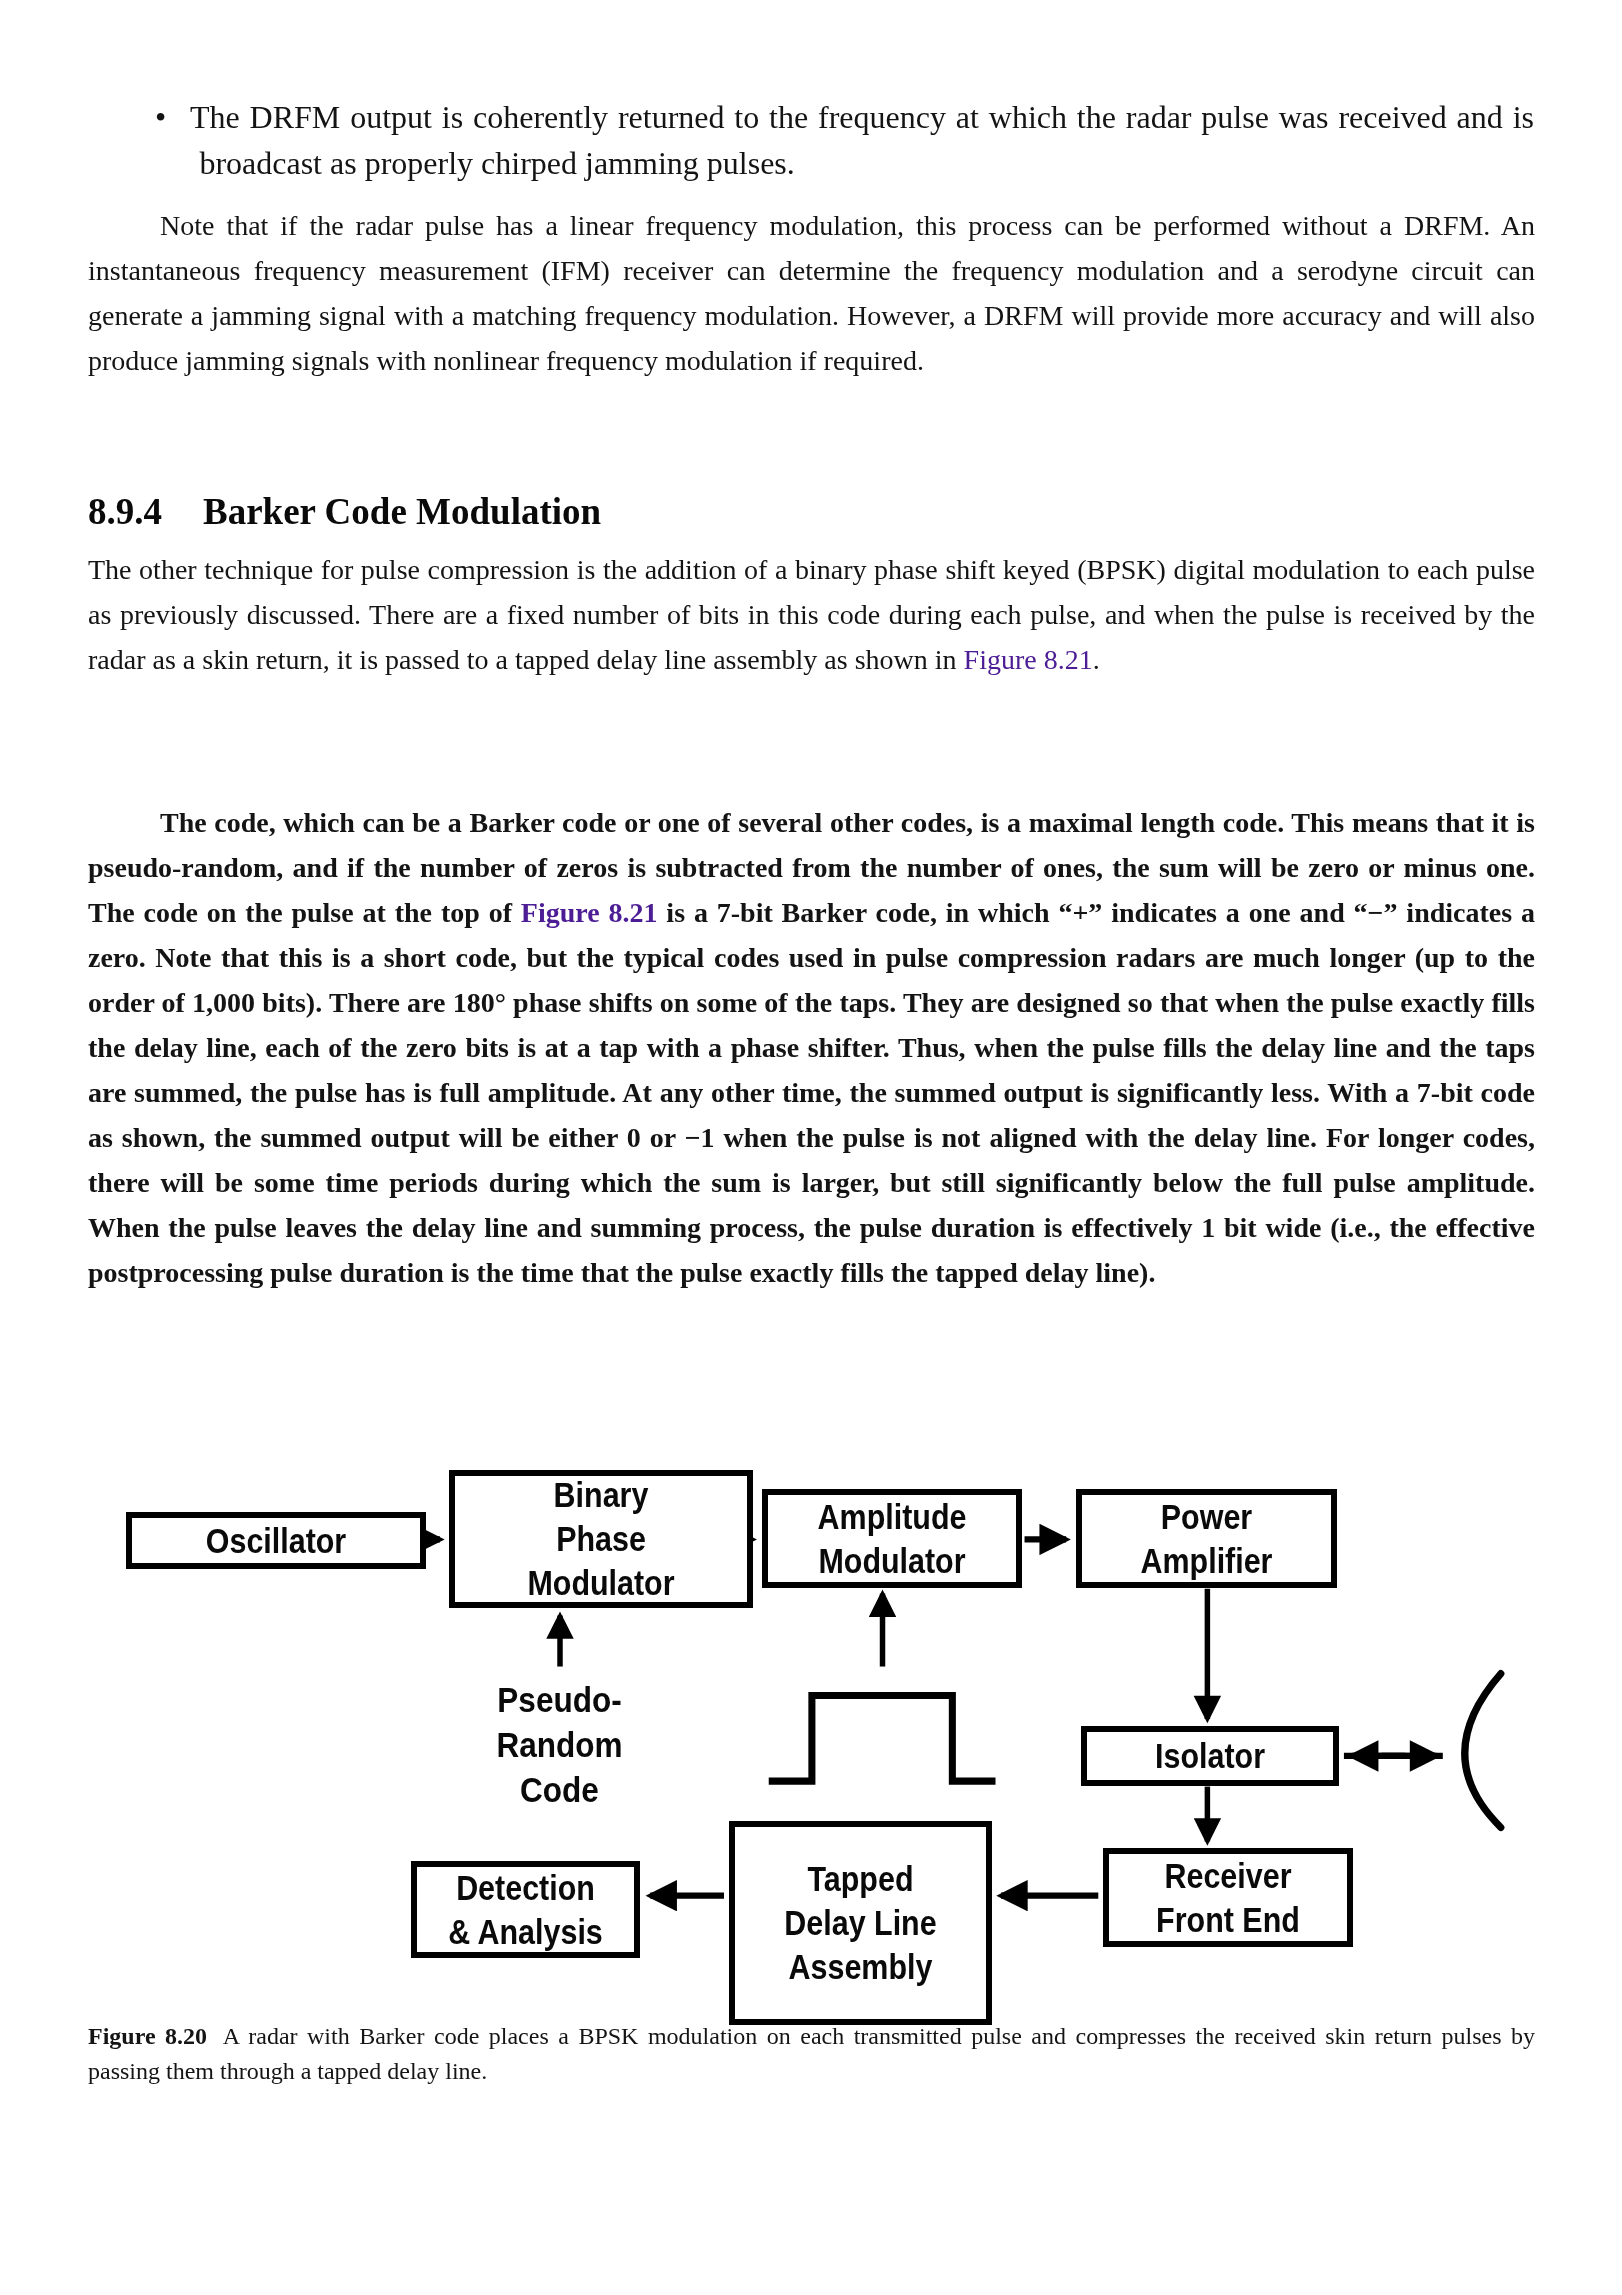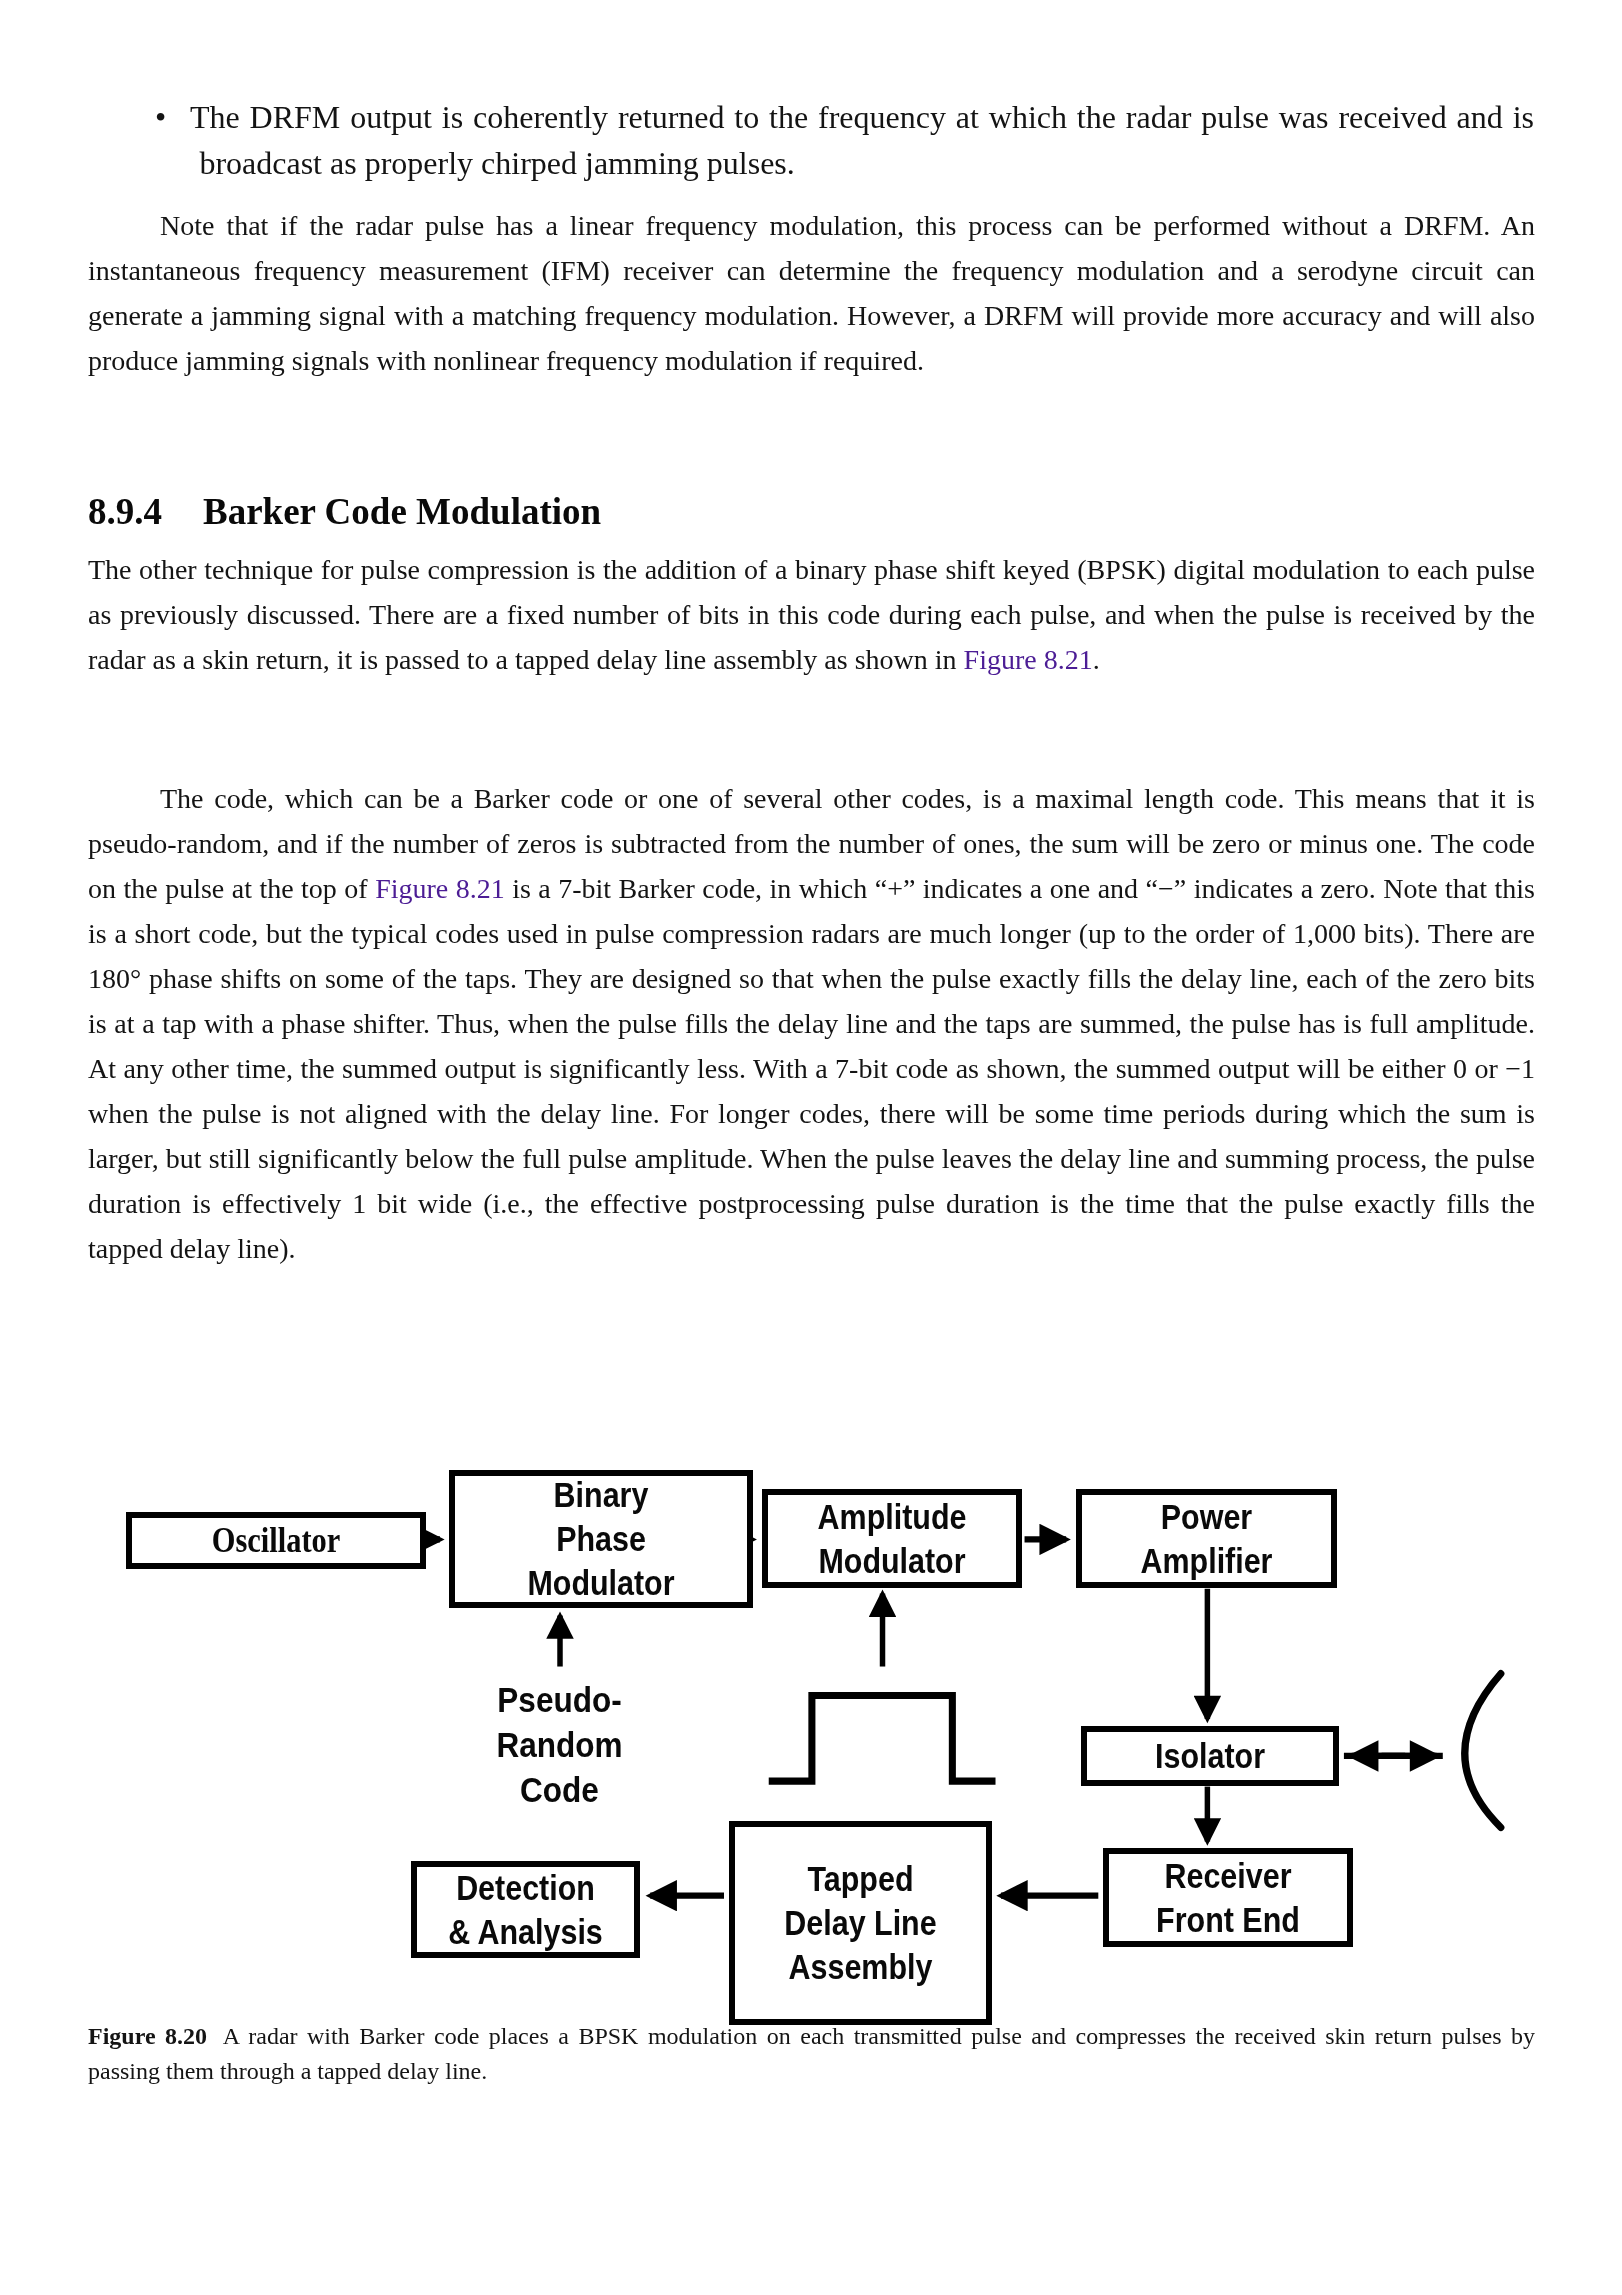--- a/index.html
+++ b/index.html
@@ -84,21 +84,21 @@
   <div class="textblock indent" style="top:203px;">Note that if the radar pulse has a linear frequency modulation, this process can be performed without a DRFM. An instantaneous frequency measurement (IFM) receiver can determine the frequency modulation and a serodyne circuit can generate a jamming signal with a matching frequency modulation. However, a DRFM will provide more accuracy and will also produce jamming signals with nonlinear frequency modulation if required.</div>
 
   <div class="heading" style="top:491px;">
     <span class="h-num">8.9.4</span><span class="h-title">Barker Code Modulation</span>
   </div>
 
   <div class="textblock" style="top:547px;">
     <span>The other technique for pulse compression is the addition of a binary phase shift keyed (BPSK) digital modulation to each pulse as previously discussed. There are a fixed number of bits in this code during each pulse, and when the pulse is received by the radar as a skin return, it is passed to a tapped delay line assembly as shown in </span><span class="fig-link">Figure 8.21</span><span>.</span>
   </div>
 
-  <div class="textblock indent" style="top:776px;">
+  <div class="textblock indent" style="top:800px;font-weight:bold;">
     <span>The code, which can be a Barker code or one of several other codes, is a maximal length code. This means that it is pseudo-random, and if the number of zeros is subtracted from the number of ones, the sum will be zero or minus one. The code on the pulse at the top of </span><span class="fig-link">Figure 8.21</span><span> is a 7-bit Barker code, in which “+” indicates a one and “−” indicates a zero. Note that this is a short code, but the typical codes used in pulse compression radars are much longer (up to the order of 1,000 bits). There are 180° phase shifts on some of the taps. They are designed so that when the pulse exactly fills the delay line, each of the zero bits is at a tap with a phase shifter. Thus, when the pulse fills the delay line and the taps are summed, the pulse has is full amplitude. At any other time, the summed output is significantly less. With a 7-bit code as shown, the summed output will be either 0 or −1 when the pulse is not aligned with the delay line. For longer codes, there will be some time periods during which the sum is larger, but still significantly below the full pulse amplitude. When the pulse leaves the delay line and summing process, the pulse duration is effectively 1 bit wide (i.e., the effective postprocessing pulse duration is the time that the pulse exactly fills the tapped delay line).</span>
   </div>
 
   <svg class="diagram-svg" width="1623" height="554" viewBox="0 0 2067 706">
     <defs>
       <marker id="arr" markerWidth="5.2" markerHeight="5" refX="8.5" refY="5" orient="auto" markerUnits="strokeWidth" viewBox="0 0 10 10">
         <path d="M0,0 L10,5 L0,10 z" fill="#000"></path>
       </marker>
     </defs>
 
@@ -120,21 +120,21 @@
 
     <line x1="1399" y1="545" x2="1275" y2="545" stroke="#000" stroke-width="8" marker-end="url(#arr)"></line>
 
     <line x1="922" y1="545" x2="828" y2="545" stroke="#000" stroke-width="8" marker-end="url(#arr)"></line>
 
     <polyline points="979,399 1034,399 1034,290 1213,290 1213,399 1268,399" fill="none" stroke="#000" stroke-width="9"></polyline>
 
     <path d="M 1912,262 Q 1820,367 1912,458" fill="none" stroke="#000" stroke-width="9" stroke-linecap="round"></path>
   </svg>
 
-  <div class="diagram-box" style="left:126px;top:1512px;width:300px;height:57px;font-family:Liberation Serif, serif;">
+  <div class="diagram-box" style="left:126px;top:1512px;width:300px;height:57px;">
     <div class="box-label">Oscillator</div>
   </div>
   <div class="diagram-box" style="left:449px;top:1470px;width:304px;height:138px;">
     <div class="box-label">Binary
 Phase
 Modulator</div>
   </div>
   <div class="diagram-box" style="left:762px;top:1489px;width:260px;height:99px;">
     <div class="box-label">Amplitude
 Modulator</div>

